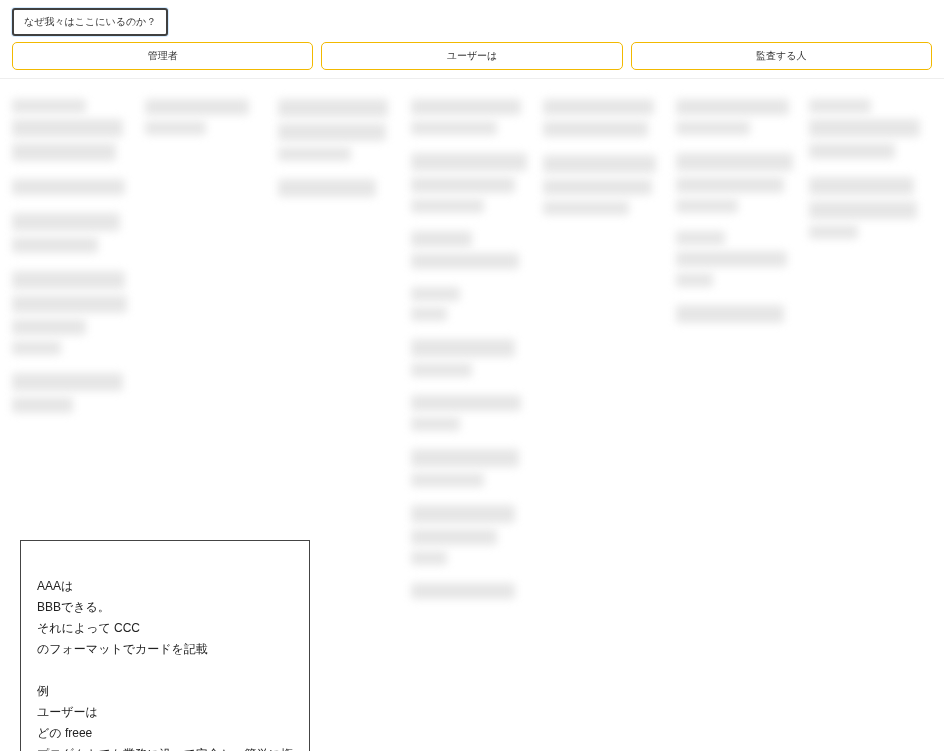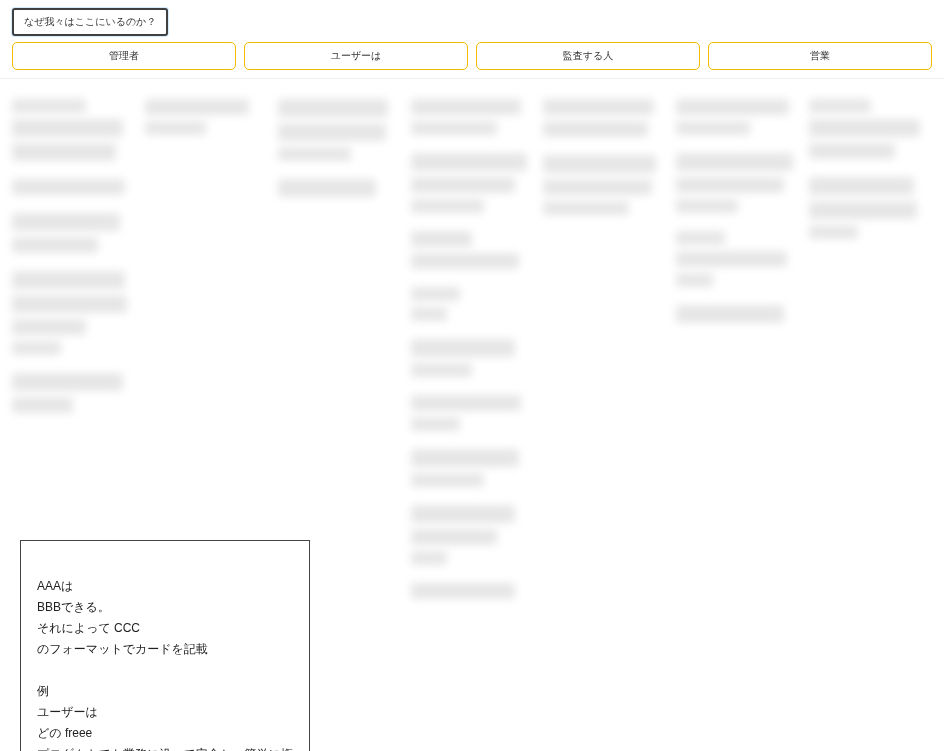--- a/index.html
+++ b/index.html
@@ -94,21 +94,20 @@
   <div class="header-area">
     <div class="title-row">
       <div class="title-card">
         <span>なぜ我々はここにいるのか？</span>
       </div>
     </div>
     <div class="tabs-row">
       <div class="tab"><span>管理者</span></div>
       <div class="tab"><span>ユーザーは</span></div>
       <div class="tab"><span>監査する人</span></div>
-      <div class="tab"><span>営業</span></div>
     </div>
   </div>
 
   <div class="columns-area">
 
     <div class="col">
       <div class="blur-group">
         <div class="blur-line" style="width:60%"></div>
         <div class="blur-line" style="width:90%;height:18px"></div>
         <div class="blur-line" style="width:85%;height:18px"></div>

